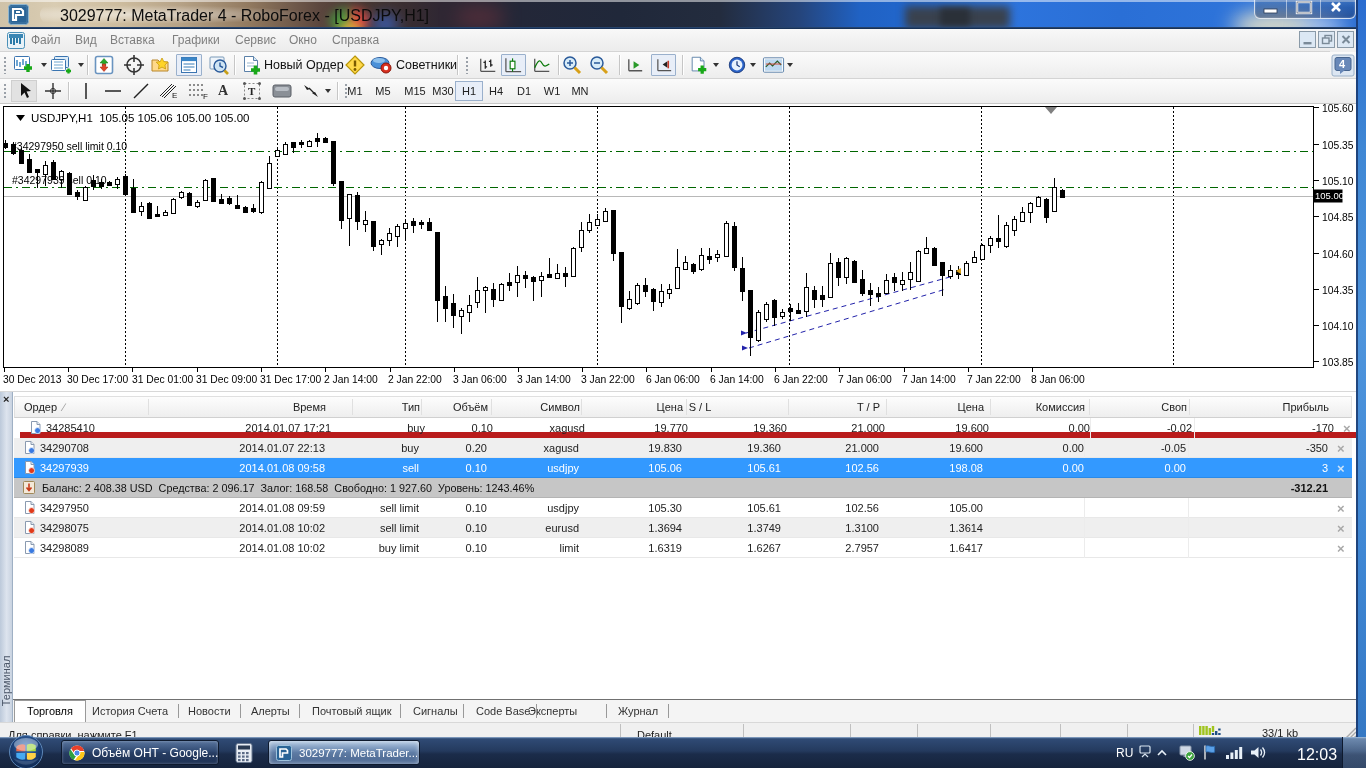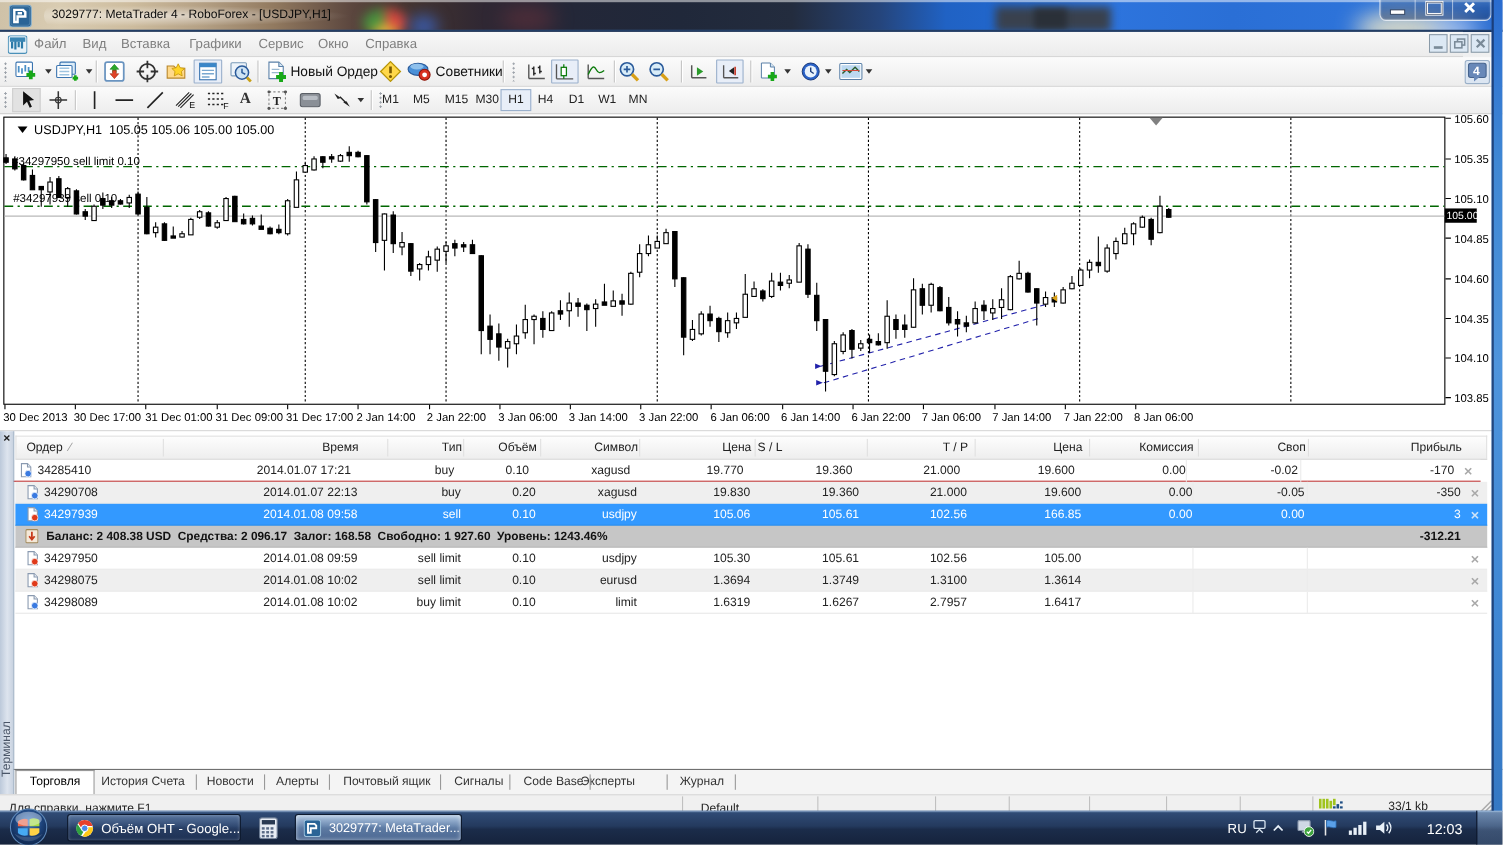--- a/index.html
+++ b/index.html
@@ -30,21 +30,21 @@
  <div class="abs" style="left:0;top:0;width:100%;height:2px;background:rgba(255,255,255,.5)"></div>
  <div class="abs" style="left:0;top:27px;width:100%;height:2px;background:linear-gradient(#2c4a74,#11294e)"></div>
 
  <svg class="abs" style="left:8px;top:4px" width="21" height="21" viewBox="0 0 21 21">
    <rect x="0.5" y="0.5" width="20" height="20" rx="3" fill="#2a6496" stroke="#8fb6d0"></rect>
    <rect x="2" y="2" width="17" height="17" rx="2" fill="none" stroke="#477ba6"></rect>
    <path d="M5 16 L5 5 L13 5 L15 7 L15 11 L8 11 L8 16 Z M8 8 L12 8" stroke="#fff" stroke-width="2.2" fill="none"></path>
  </svg>
  <div class="abs" style="left:40px;top:5px;width:280px;height:19px;border-radius:9px;
    background:radial-gradient(ellipse at 35% 50%,rgba(255,255,255,.55),rgba(255,255,255,0) 70%)"></div>
- <div class="abs" style="left:47px;top:7px;font-size:11px;color:#0c0c0c">3029777: MetaTrader 4 - RoboForex - [USDJPY,H1]</div>
+ <div class="abs" style="left:60px;top:7px;font-size:16px;color:#0c0c0c">3029777: MetaTrader 4 - RoboForex - [USDJPY,H1]</div>
 
  <div class="abs" style="left:1254px;top:-2px;width:102px;height:21px;border:1px solid rgba(255,255,255,.75);
    border-radius:0 0 6px 6px;background:linear-gradient(rgba(90,130,180,.45),rgba(30,60,110,.35) 45%,rgba(20,40,80,.45));
    box-shadow:inset 0 0 2px rgba(255,255,255,.4)"></div>
  <div class="abs" style="left:1286px;top:-1px;width:1px;height:19px;background:rgba(255,255,255,.5)"></div>
  <div class="abs" style="left:1320px;top:-1px;width:1px;height:19px;background:rgba(255,255,255,.5)"></div>
  <svg class="abs" style="left:1254px;top:-2px" width="102" height="21" viewBox="0 0 102 21">
    <rect x="10" y="11" width="13" height="4" fill="#fff" stroke="#2a3a55" stroke-width="0.8"></rect>
    <rect x="43" y="4" width="14" height="11" fill="none" stroke="#fff" stroke-width="2.4"></rect>
    <rect x="43" y="4" width="14" height="11" fill="none" stroke="#2a3a55" stroke-width="0.6"></rect>
@@ -650,21 +650,21 @@
       <div class="abs" style="left:401px;top:4px;width:164px;text-align:right;color:#222">Символ</div>
       <div class="abs" style="left:504px;top:4px;width:164px;text-align:right;color:#222">Цена</div>
       <div class="abs" style="left:603px;top:4px;width:164px;text-align:center;color:#222">S / L</div>
       <div class="abs" style="left:701px;top:4px;width:164px;text-align:right;color:#222">T / P</div>
       <div class="abs" style="left:805px;top:4px;width:164px;text-align:right;color:#222">Цена</div>
       <div class="abs" style="left:906px;top:4px;width:164px;text-align:right;color:#222">Комиссия</div>
       <div class="abs" style="left:1008px;top:4px;width:164px;text-align:right;color:#222">Своп</div>
       <div class="abs" style="left:1150px;top:4px;width:164px;text-align:right;color:#222">Прибыль</div>
       <div class="abs" style="left:1320px;top:4px;width:26px"></div>
     </div>
-    <div class="abs" style="left:8px;top:28px;width:1338px;height:20px;background:#ffffff;border-bottom:1px solid #b91c1c">
+    <div class="abs" style="left:20px;top:28px;width:1338px;height:20px;background:#ffffff;border-bottom:6px solid #b91c1c">
       <div class="abs" style="left:1070px;top:0;width:1px;height:20px;background:#ececec"></div>
       <div class="abs" style="left:1174px;top:0;width:1px;height:20px;background:#ececec"></div>
       <div class="abs" style="left:10px;top:3px;width:11px;height:13px">
         <svg width="11" height="13" viewBox="0 0 11 13" style="position:absolute;left:0;top:0">
           <path d="M1.5 .5 h5.5 l3 3 v9 h-8.5 z" fill="#fff" stroke="#8a9ab0"></path>
           <path d="M7 .5 v3 h3" fill="#e8eef4" stroke="#8a9ab0"></path>
           <circle cx="7.6" cy="9.6" r="3" fill="#3a7ae0" stroke="#fff" stroke-width=".7"></circle>
         </svg>
       </div>
       <div class="abs" style="left:26px;top:4px;color:#222">34285410</div>
@@ -714,34 +714,34 @@
         </svg>
       </div>
       <div class="abs" style="left:26px;top:4px;color:#fff">34297939</div>
       <div class="abs" style="left:147px;top:4px;width:164px;text-align:right;color:#fff">2014.01.08 09:58</div>
       <div class="abs" style="left:241px;top:4px;width:164px;text-align:right;color:#fff">sell</div>
       <div class="abs" style="left:309px;top:4px;width:164px;text-align:right;color:#fff">0.10</div>
       <div class="abs" style="left:401px;top:4px;width:164px;text-align:right;color:#fff">usdjpy</div>
       <div class="abs" style="left:504px;top:4px;width:164px;text-align:right;color:#fff">105.06</div>
       <div class="abs" style="left:603px;top:4px;width:164px;text-align:right;color:#fff">105.61</div>
       <div class="abs" style="left:701px;top:4px;width:164px;text-align:right;color:#fff">102.56</div>
-      <div class="abs" style="left:805px;top:4px;width:164px;text-align:right;color:#fff">166.85</div>
+      <div class="abs" style="left:805px;top:4px;width:164px;text-align:right;color:#fff">198.08</div>
       <div class="abs" style="left:906px;top:4px;width:164px;text-align:right;color:#fff">0.00</div>
       <div class="abs" style="left:1008px;top:4px;width:164px;text-align:right;color:#fff">0.00</div>
       <div class="abs" style="left:1150px;top:4px;width:164px;text-align:right;color:#fff">3</div>
       <div class="abs" style="left:1323px;top:3px;color:#cfe4f8;font-size:13px;font-weight:bold">×</div>
     </div>
     <div class="abs" style="left:14px;top:88px;width:1338px;height:20px;background:#c6c6c6;border-bottom:1px solid #b4b4b4">
       <div class="abs" style="left:9px;top:3px;width:12px;height:13px">
         <svg width="12" height="13" viewBox="0 0 12 13" style="position:absolute;left:0;top:0">
           <rect x="0.5" y="0.5" width="11" height="12" rx="1" fill="#f4e8d8" stroke="#a08858"></rect>
           <path d="M6 2.5 V9 M3.5 6.5 L6 9.5 L8.5 6.5" stroke="#c83a1a" stroke-width="1.6" fill="none"></path>
         </svg>
       </div>
-      <div class="abs" style="left:28px;top:4px;font-size:10.8px;font-weight:bold;color:#111">Баланс: 2 408.38 USD&nbsp;&nbsp;Средства: 2 096.17&nbsp;&nbsp;Залог: 168.58&nbsp;&nbsp;Свободно: 1 927.60&nbsp;&nbsp;Уровень: 1243.46%</div>
+      <div class="abs" style="left:28px;top:4px;font-size:10.8px;font-weight:normal;color:#111">Баланс: 2 408.38 USD&nbsp;&nbsp;Средства: 2 096.17&nbsp;&nbsp;Залог: 168.58&nbsp;&nbsp;Свободно: 1 927.60&nbsp;&nbsp;Уровень: 1243.46%</div>
       <div class="abs" style="left:1164px;top:4px;width:150px;text-align:right;font-weight:bold;color:#111">-312.21</div>
     </div>
     <div class="abs" style="left:14px;top:108px;width:1338px;height:20px;background:#ffffff;border-bottom:1px solid #e8e8e8">
       <div class="abs" style="left:1070px;top:0;width:1px;height:20px;background:#ececec"></div>
       <div class="abs" style="left:1174px;top:0;width:1px;height:20px;background:#ececec"></div>
       <div class="abs" style="left:10px;top:3px;width:11px;height:13px">
         <svg width="11" height="13" viewBox="0 0 11 13" style="position:absolute;left:0;top:0">
           <path d="M1.5 .5 h5.5 l3 3 v9 h-8.5 z" fill="#fff" stroke="#8a9ab0"></path>
           <path d="M7 .5 v3 h3" fill="#e8eef4" stroke="#8a9ab0"></path>
           <circle cx="7.6" cy="9.6" r="3" fill="#e03a1a" stroke="#fff" stroke-width=".7"></circle>
@@ -947,19 +947,19 @@
         <rect x="0" y="9" width="3" height="4"></rect>
         <rect x="4.4" y="6.5" width="3" height="6.5"></rect>
   <rect x="8.8" y="4" width="3" height="9"></rect>
         <rect x="13.2" y="1" width="3" height="12"></rect>
       </g>
  </svg>
  <svg class="abs" style="left:1250px;top:8px" width="16" height="15" viewBox="0 0 16 15">
   <path d="M1 5.5 H4.5 L8.5 2 V13 L4.5 9.5 H1 Z" fill="#e8f0f8"></path>
   <path d="M10.5 4.5 C12 6.5 12 8.5 10.5 10.5 M12.5 2.5 C15 5.5 15 9.5 12.5 12.5" stroke="#e8f0f8" stroke-width="1.3" fill="none"></path>
  </svg>
- <div class="abs" style="left:1297px;top:9px;color:#fff;font-size:13px">12:03</div>
+ <div class="abs" style="left:1297px;top:9px;color:#fff;font-size:16px">12:03</div>
  <div class="abs" style="left:1342px;top:0;width:24px;height:31px;background:linear-gradient(rgba(175,205,235,.5),rgba(110,140,180,.4) 60%,rgba(90,120,160,.45));border-left:1px solid #0e1a2e"></div>
 </div>
 
 <div class="abs" style="left:1356px;top:0;width:10px;height:737px;background:
  linear-gradient(180deg,#2a6cd0 0%,#3f87d4 20%,#4e94dc 45%,#3f87d4 75%,#3578c4 100%)">
 <div class="abs" style="left:0;top:0;width:2px;height:737px;background:rgba(20,45,95,.75)"></div>
 </div>
 </body></html>

